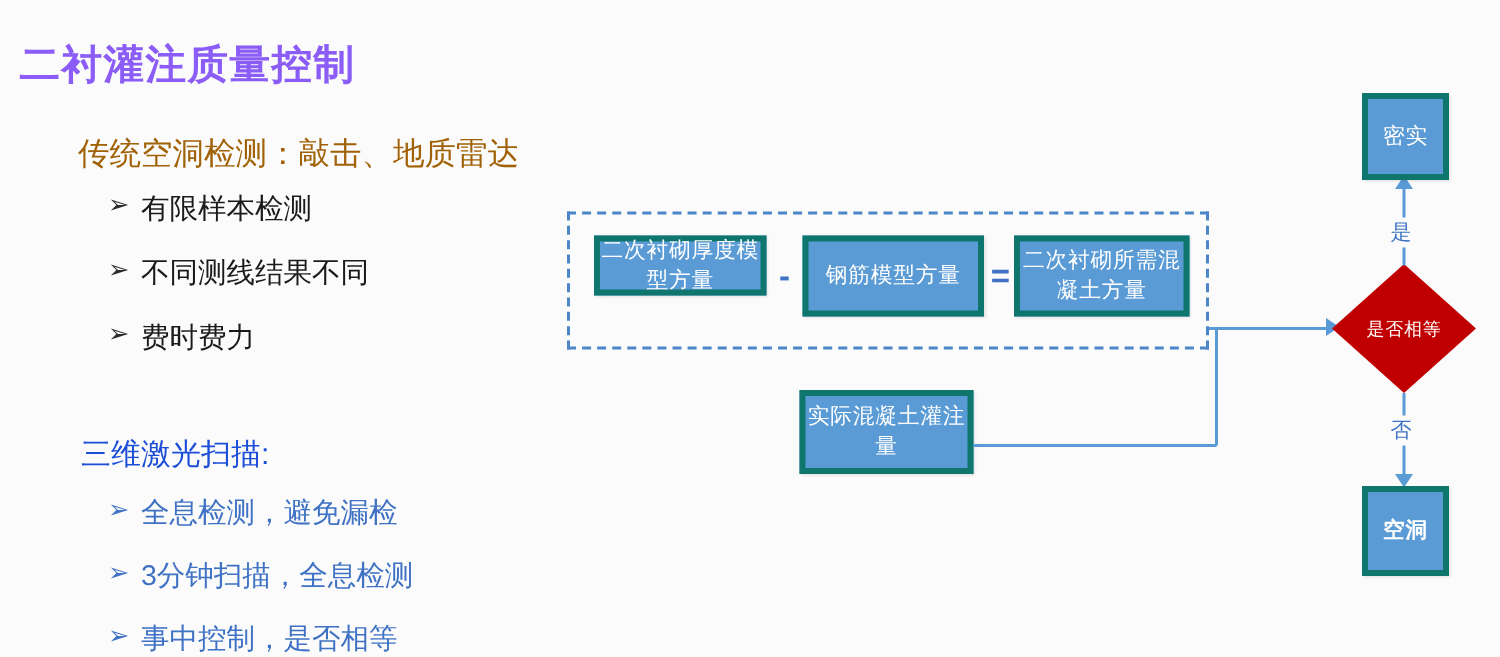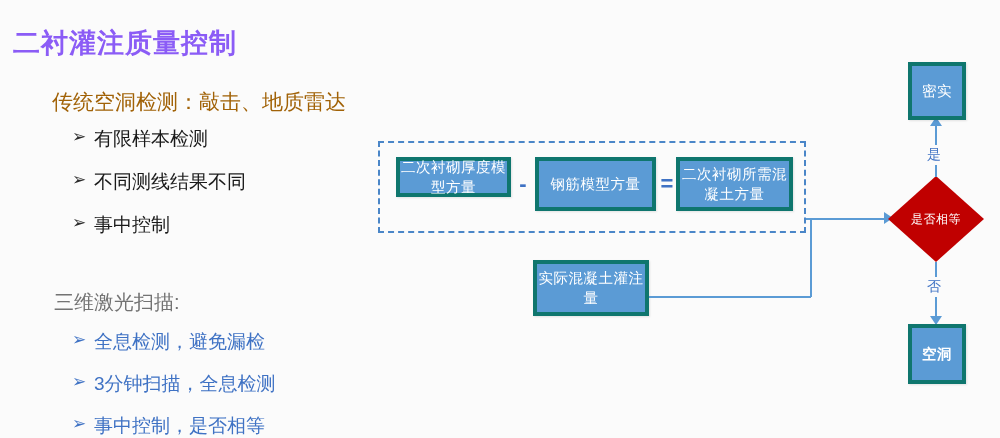--- a/index.html
+++ b/index.html
@@ -33,21 +33,21 @@
     width:22px;flex:none;
     font-size:17px;line-height:1;
     transform:translateY(2px);
   }
   #trad-list{left:72px;top:126px;}
   #trad-list li{font-size:19px;color:#1a1a1a;margin-bottom:17px;}
   #trad-list .bullet-mark{color:#2b2b2b;}
 
   #laser-heading{
     position:absolute;left:54px;top:289px;
-    font-size:20px;font-weight:500;color:#737373;white-space:nowrap;
+    font-size:20px;font-weight:500;color:#1d4ed8;white-space:nowrap;
   }
   #laser-list{left:72px;top:329px;}
   #laser-list li{font-size:19px;color:#3F72C4;margin-bottom:16px;}
   #laser-list .bullet-mark{color:#3F72C4;}
 
   
   #dashed-group{
     position:absolute;left:378px;top:141px;width:428px;height:92px;
     border:2px dashed #4A86C8;
     box-sizing:border-box;
@@ -151,21 +151,21 @@
     <li>
       <span class="bullet-mark">➢</span>
       <span>有限样本检测</span>
     </li>
     <li>
       <span class="bullet-mark">➢</span>
       <span>不同测线结果不同</span>
     </li>
     <li>
       <span class="bullet-mark">➢</span>
-      <span>事中控制</span>
+      <span>费时费力</span>
     </li>
   </ul>
 
   <div id="laser-heading">三维激光扫描:</div>
 
   <ul class="blist" id="laser-list">
     <li>
       <span class="bullet-mark">➢</span>
       <span>全息检测，避免漏检</span>
     </li>

